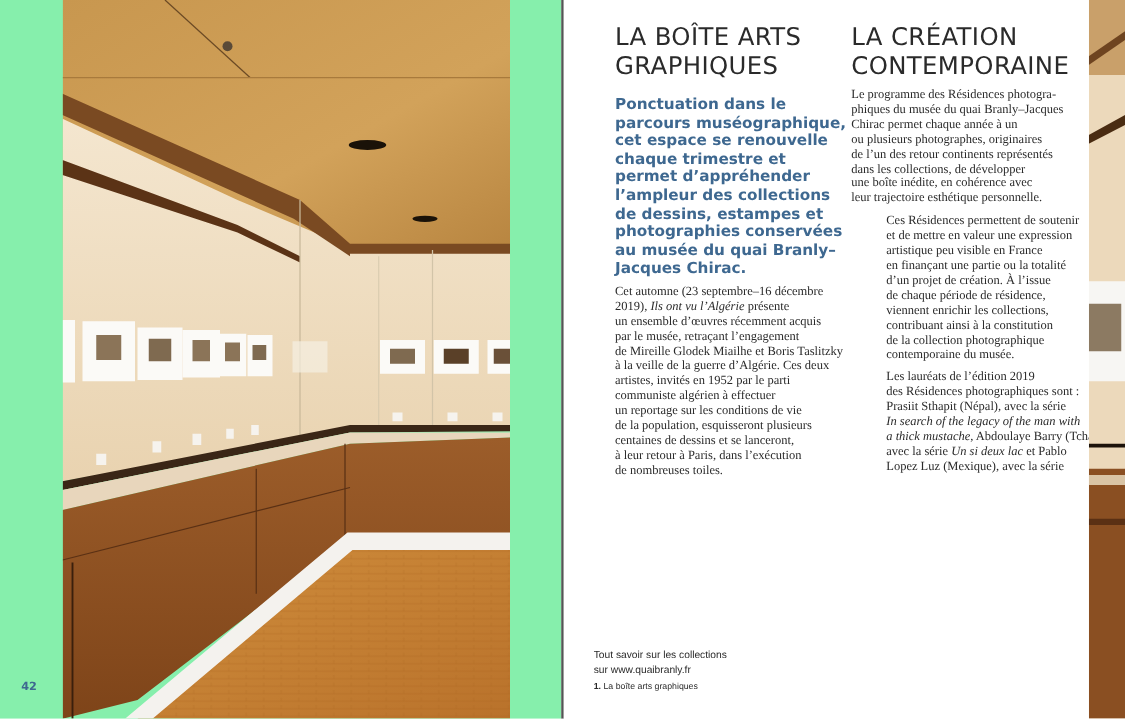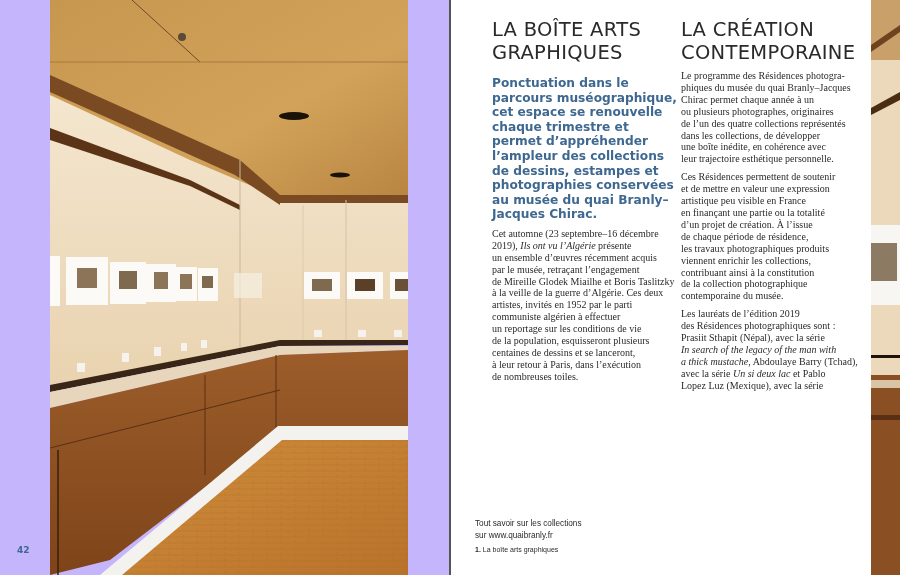--- a/index.html
+++ b/index.html
@@ -2,21 +2,21 @@
 <html><head>
 <meta charset="utf-8">
 <style>
   html, body { margin: 0; padding: 0; }
   body {
     width: 900px; height: 575px; position: relative; overflow: hidden;
     background: #ffffff;
     font-family: "DejaVu Sans", sans-serif;
   }
   
-  .left-page { position: absolute; left: 0; top: 0; width: 449px; height: 575px; background: #c4b5fd; }
+  .left-page { position: absolute; left: 0; top: 0; width: 449px; height: 575px; background: #86efac; }
   .photo { position: absolute; left: 50px; top: 0; width: 358px; height: 575px; overflow: hidden; }
   .page-number {
     position: absolute; left: 17px; top: 545px; font-size: 9px; font-weight: bold;
     color: #3e6890; font-family: "DejaVu Sans", sans-serif;
   }
   .spine { position: absolute; left: 449px; top: 0; width: 2px; height: 575px; background: #555; }
 
   
   .right-page { position: absolute; left: 451px; top: 0; width: 487px; height: 575px; background: #fff; }
   .col { position: absolute; top: 0; }
@@ -28,21 +28,21 @@
   }
   .lead {
     margin: 12px 0 0 0; font-size: 12.2px; line-height: 14.6px; font-weight: bold;
     color: #3e6890; font-family: "DejaVu Sans", sans-serif;
   }
   .lead div, .body-text div { white-space: nowrap; }
   .body-text {
     margin: 6px 0 0 0; font-size: 10px; line-height: 11.9px; color: #2a2a2a;
     font-family: Liberation Serif, serif;
   }
-  .body-text + .body-text { margin-top: 6px; }
+  .body-text + .body-text { margin-top: 6px; margin-left: 28px; }
   .body-text i { font-style: italic; }
   .footer { position: absolute; left: 24px; top: 518px; font-family: "Liberation Sans", sans-serif; color: #2a2a2a; }
   .footer .more { font-size: 8.2px; line-height: 11.5px; }
   .footer .caption { margin-top: 5px; font-size: 7px; }
   .footer .caption b { font-weight: bold; }
 
   
   .next-page-photo { position: absolute; left: 871px; top: 0; width: 29px; height: 575px; overflow: hidden; }
 </style>
 </head>
@@ -183,33 +183,32 @@
   <div class="col col-right">
     <h2 class="heading">
       <div>LA CRÉATION</div>
       <div>CONTEMPORAINE</div>
     </h2>
     <div class="body-text" id="p-1-0">
         <div><span>Le programme des Résidences photogra-</span></div>
         <div><span>phiques du musée du quai Branly–Jacques</span></div>
         <div><span>Chirac permet chaque année à un</span></div>
         <div><span>ou plusieurs photographes, originaires</span></div>
-        <div><span>de l’un des quatre collections représentés</span></div>
+        <div><span>de l’un des retour continents représentés</span></div>
         <div><span>dans les collections, de développer</span></div>
         <div><span>une boîte inédite, en cohérence avec</span></div>
         <div><span>leur trajectoire esthétique personnelle.</span></div>
       </div>
     <div class="body-text" id="p-1-1">
         <div><span>Ces Résidences permettent de soutenir</span></div>
         <div><span>et de mettre en valeur une expression</span></div>
         <div><span>artistique peu visible en France</span></div>
         <div><span>en finançant une partie ou la totalité</span></div>
         <div><span>d’un projet de création. À l’issue</span></div>
         <div><span>de chaque période de résidence,</span></div>
-        <div><span>les travaux photographiques produits</span></div>
         <div><span>viennent enrichir les collections,</span></div>
         <div><span>contribuant ainsi à la constitution</span></div>
         <div><span>de la collection photographique</span></div>
         <div><span>contemporaine du musée.</span></div>
       </div>
     <div class="body-text" id="p-1-2">
         <div><span>Les lauréats de l’édition 2019</span></div>
         <div><span>des Résidences photographiques sont :</span></div>
         <div><span>Prasiit Sthapit (Népal), avec la série</span></div>
         <div><span></span><i>In search of the legacy of the man with</i></div>

